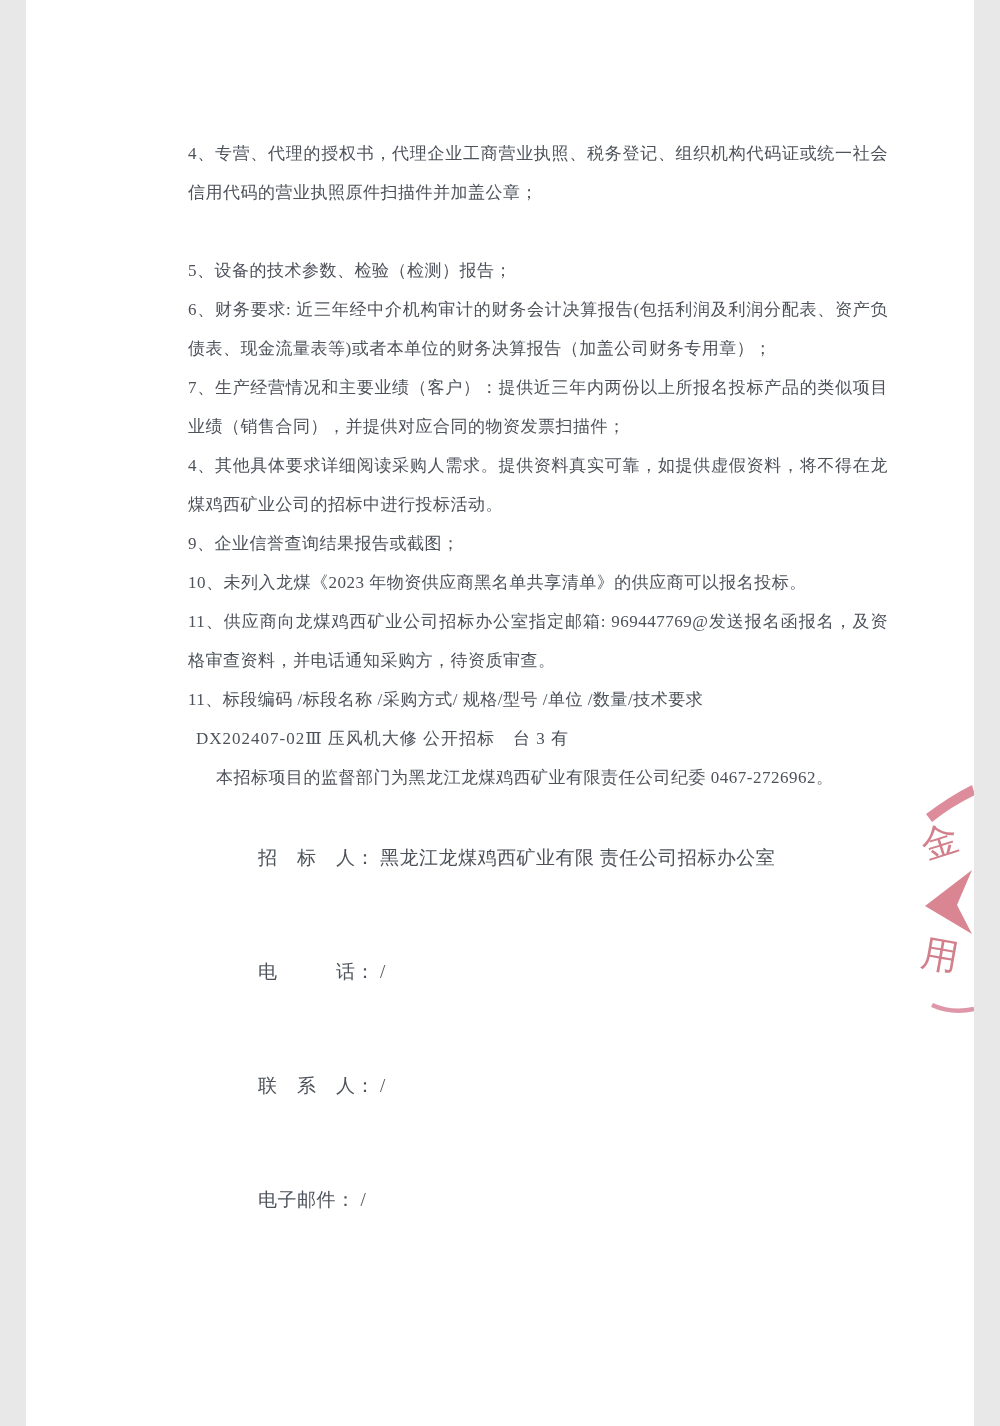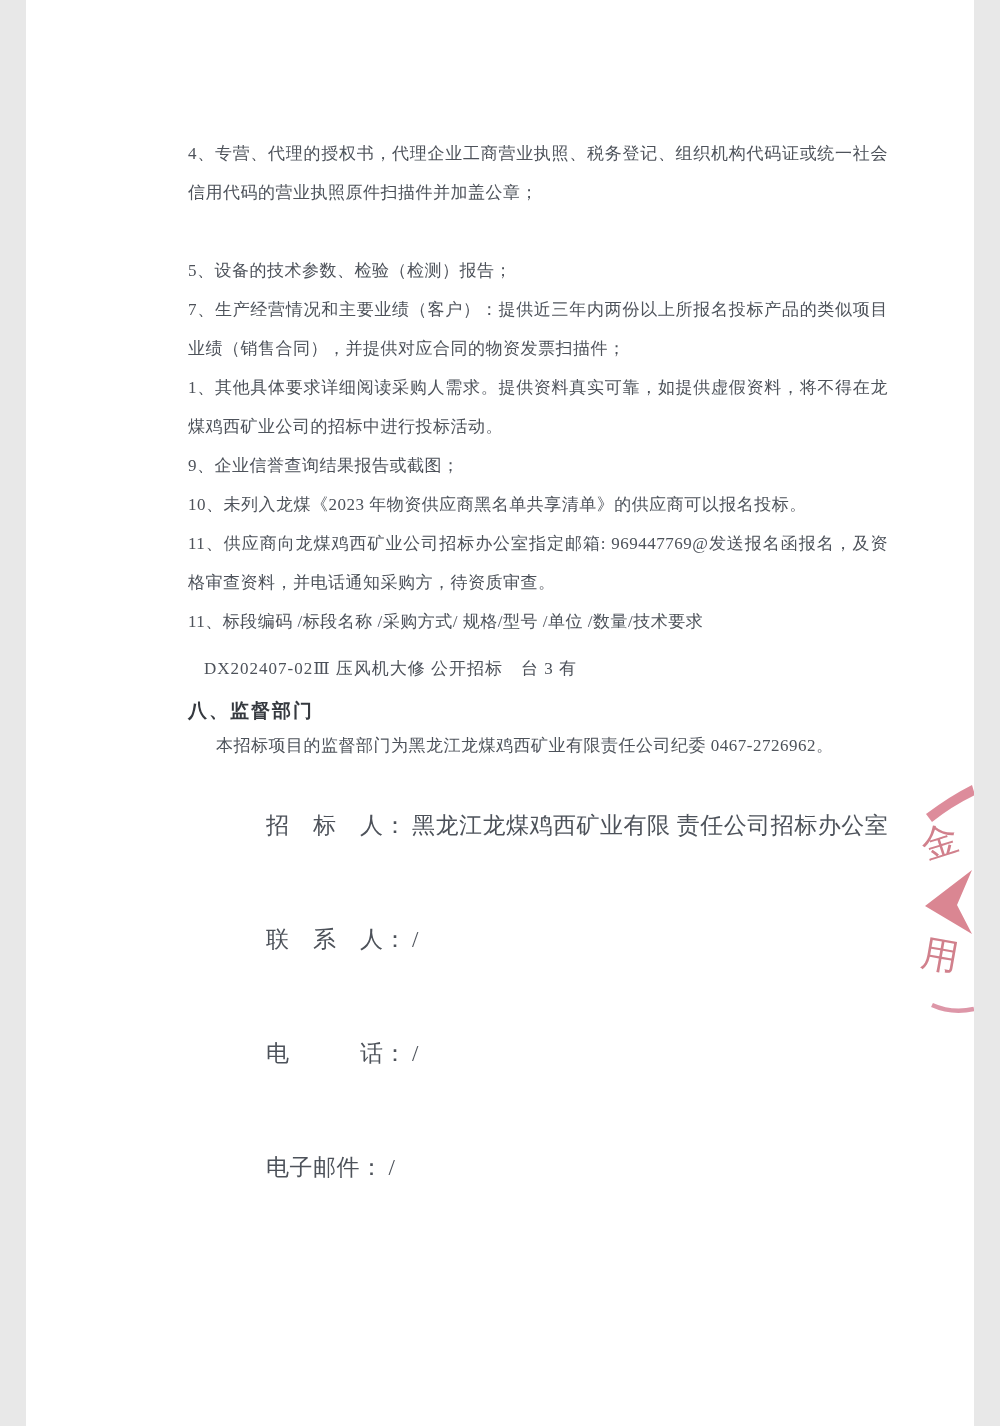--- a/index.html
+++ b/index.html
@@ -19,21 +19,21 @@
   }
   .li{
     margin:0;
     font-size:17px;
     line-height:39px;
     letter-spacing:0.5px;
     text-align:justify;
   }
   .spacer{height:39px;}
   .lot-row{
-    margin:8px;
+    margin:0;
     font-size:17px;
     line-height:39px;
     letter-spacing:1px;
     padding-left:8px;
     white-space:pre-wrap;
   }
   h2.sec{
     margin:0;
     font-size:19px;
     line-height:30px;
@@ -46,21 +46,21 @@
     margin:0;
     font-size:17px;
     line-height:39px;
     letter-spacing:0.5px;
     text-indent:28px;
   }
   .contact-block{
     margin:4px 0 0 28px;
   }
   .crow{
-    font-size:23px;
+    font-size:19px;
     line-height:38px;
     letter-spacing:0.5px;
     white-space:pre;
   }
   .clabel{color:#4d525a;}
   .cvalue{margin-left:5px;color:#4d525a;}
   .stamp{
     position:absolute;
     right:0;top:776px;
     width:62px;height:245px;
@@ -70,42 +70,42 @@
 </style>
 </head>
 <body>
 
 <div class="page">
   <div class="content">
 
     <p class="li">4、专营、代理的授权书，代理企业工商营业执照、税务登记、组织机构代码证或统一社会信用代码的营业执照原件扫描件并加盖公章；</p>
     <div class="spacer"></div>
     <p class="li">5、设备的技术参数、检验（检测）报告；</p>
+    <p class="li">6、财务要求: 近三年经中介机构审计的财务会计决算报告(包括利润及利润分配表、资产负债表、现金流量表等)或者本单位的财务决算报告（加盖公司财务专用章）；</p>
     <p class="li">7、生产经营情况和主要业绩（客户）：提供近三年内两份以上所报名投标产品的类似项目业绩（销售合同），并提供对应合同的物资发票扫描件；</p>
-    <p class="li">1、其他具体要求详细阅读采购人需求。提供资料真实可靠，如提供虚假资料，将不得在龙煤鸡西矿业公司的招标中进行投标活动。</p>
+    <p class="li">4、其他具体要求详细阅读采购人需求。提供资料真实可靠，如提供虚假资料，将不得在龙煤鸡西矿业公司的招标中进行投标活动。</p>
     <p class="li">9、企业信誉查询结果报告或截图；</p>
     <p class="li">10、未列入龙煤《2023 年物资供应商黑名单共享清单》的供应商可以报名投标。</p>
     <p class="li">11、供应商向龙煤鸡西矿业公司招标办公室指定邮箱: 969447769@发送报名函报名，及资格审查资料，并电话通知采购方，待资质审查。</p>
     <p class="li">11、标段编码 /标段名称 /采购方式/ 规格/型号 /单位 /数量/技术要求</p>
 
     <p class="lot-row">DX202407-02Ⅲ 压风机大修 公开招标　台 3 有</p>
 
-    <h2 class="sec">八、监督部门</h2>
     <p class="sup-body">本招标项目的监督部门为黑龙江龙煤鸡西矿业有限责任公司纪委 0467-2726962。</p>
 
 
     <div class="contact-block tenderer">
       <div class="crow">
         <span class="clabel">招　标　人：</span><span class="cvalue">黑龙江龙煤鸡西矿业有限 责任公司招标办公室</span>
       </div>
       <div class="crow">
-        <span class="clabel">联　系　人：</span><span class="cvalue">/</span>
+        <span class="clabel">电　　　话：</span><span class="cvalue">/</span>
       </div>
       <div class="crow">
-        <span class="clabel">电　　　话：</span><span class="cvalue">/</span>
+        <span class="clabel">联　系　人：</span><span class="cvalue">/</span>
       </div>
       <div class="crow">
         <span class="clabel">电子邮件：</span><span class="cvalue">/</span>
       </div>
     </div>
 
   </div>
 
   <svg class="stamp" viewBox="0 0 62 245" xmlns="http://www.w3.org/2000/svg" aria-hidden="true">
 

